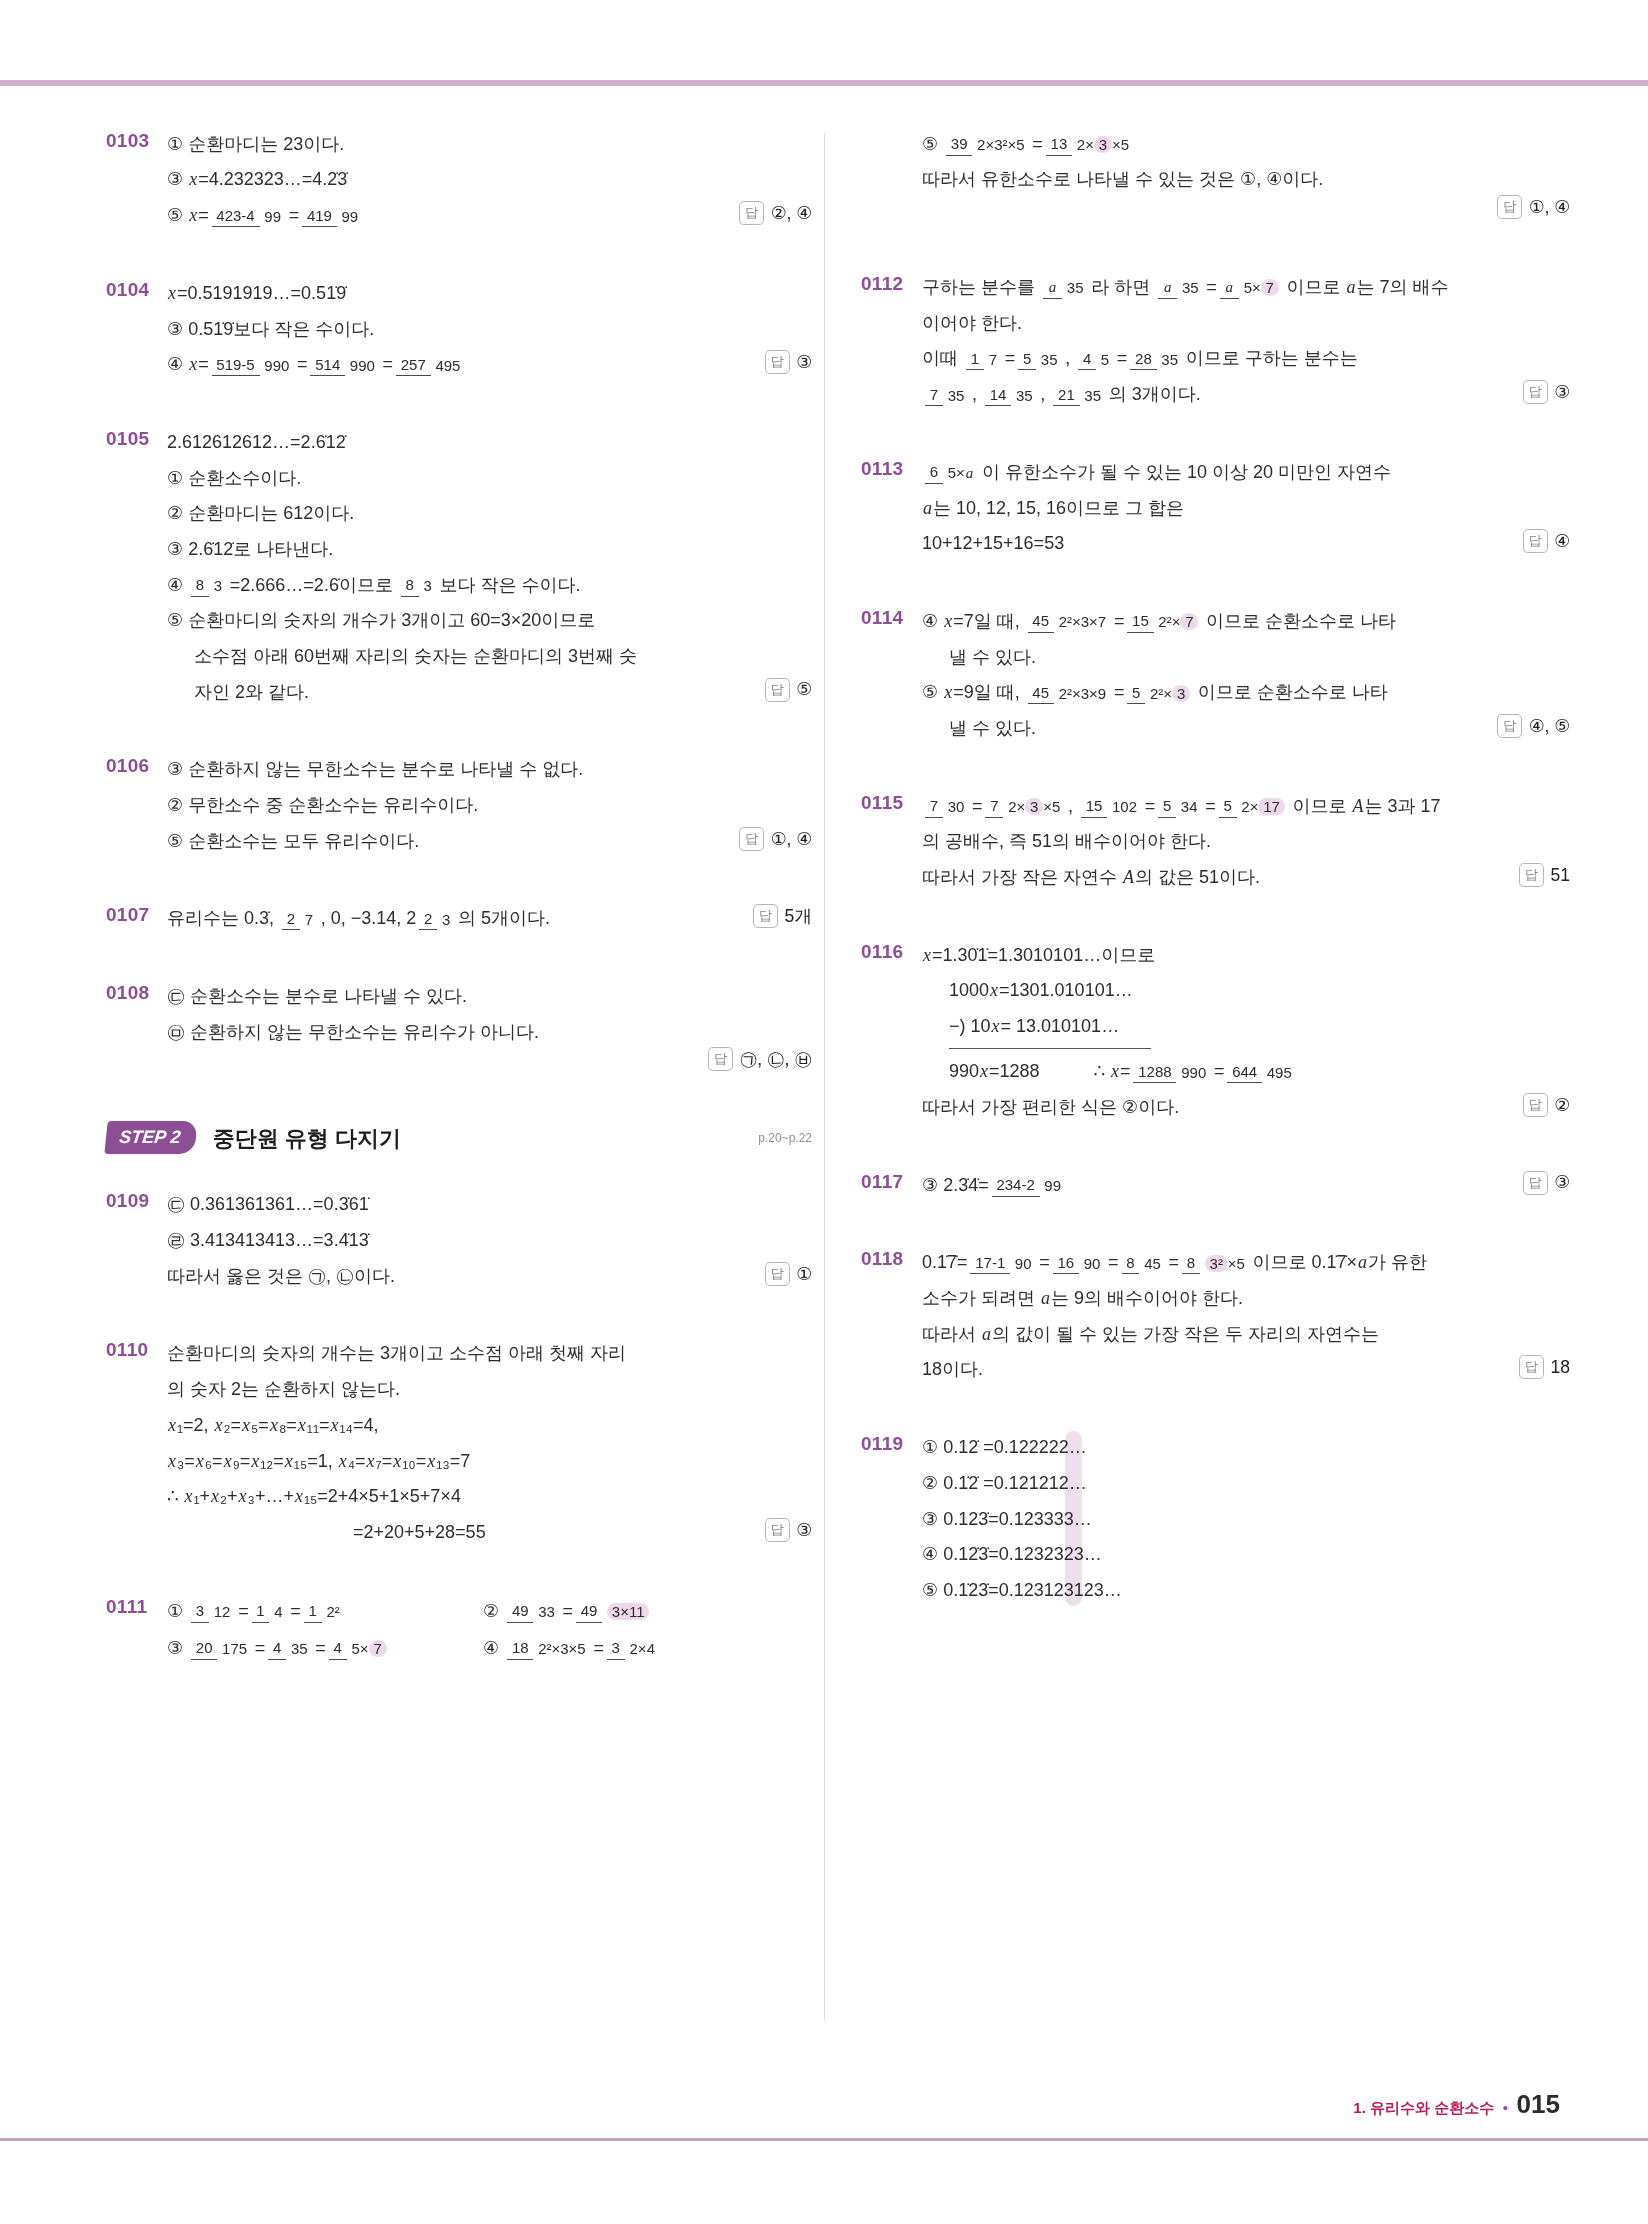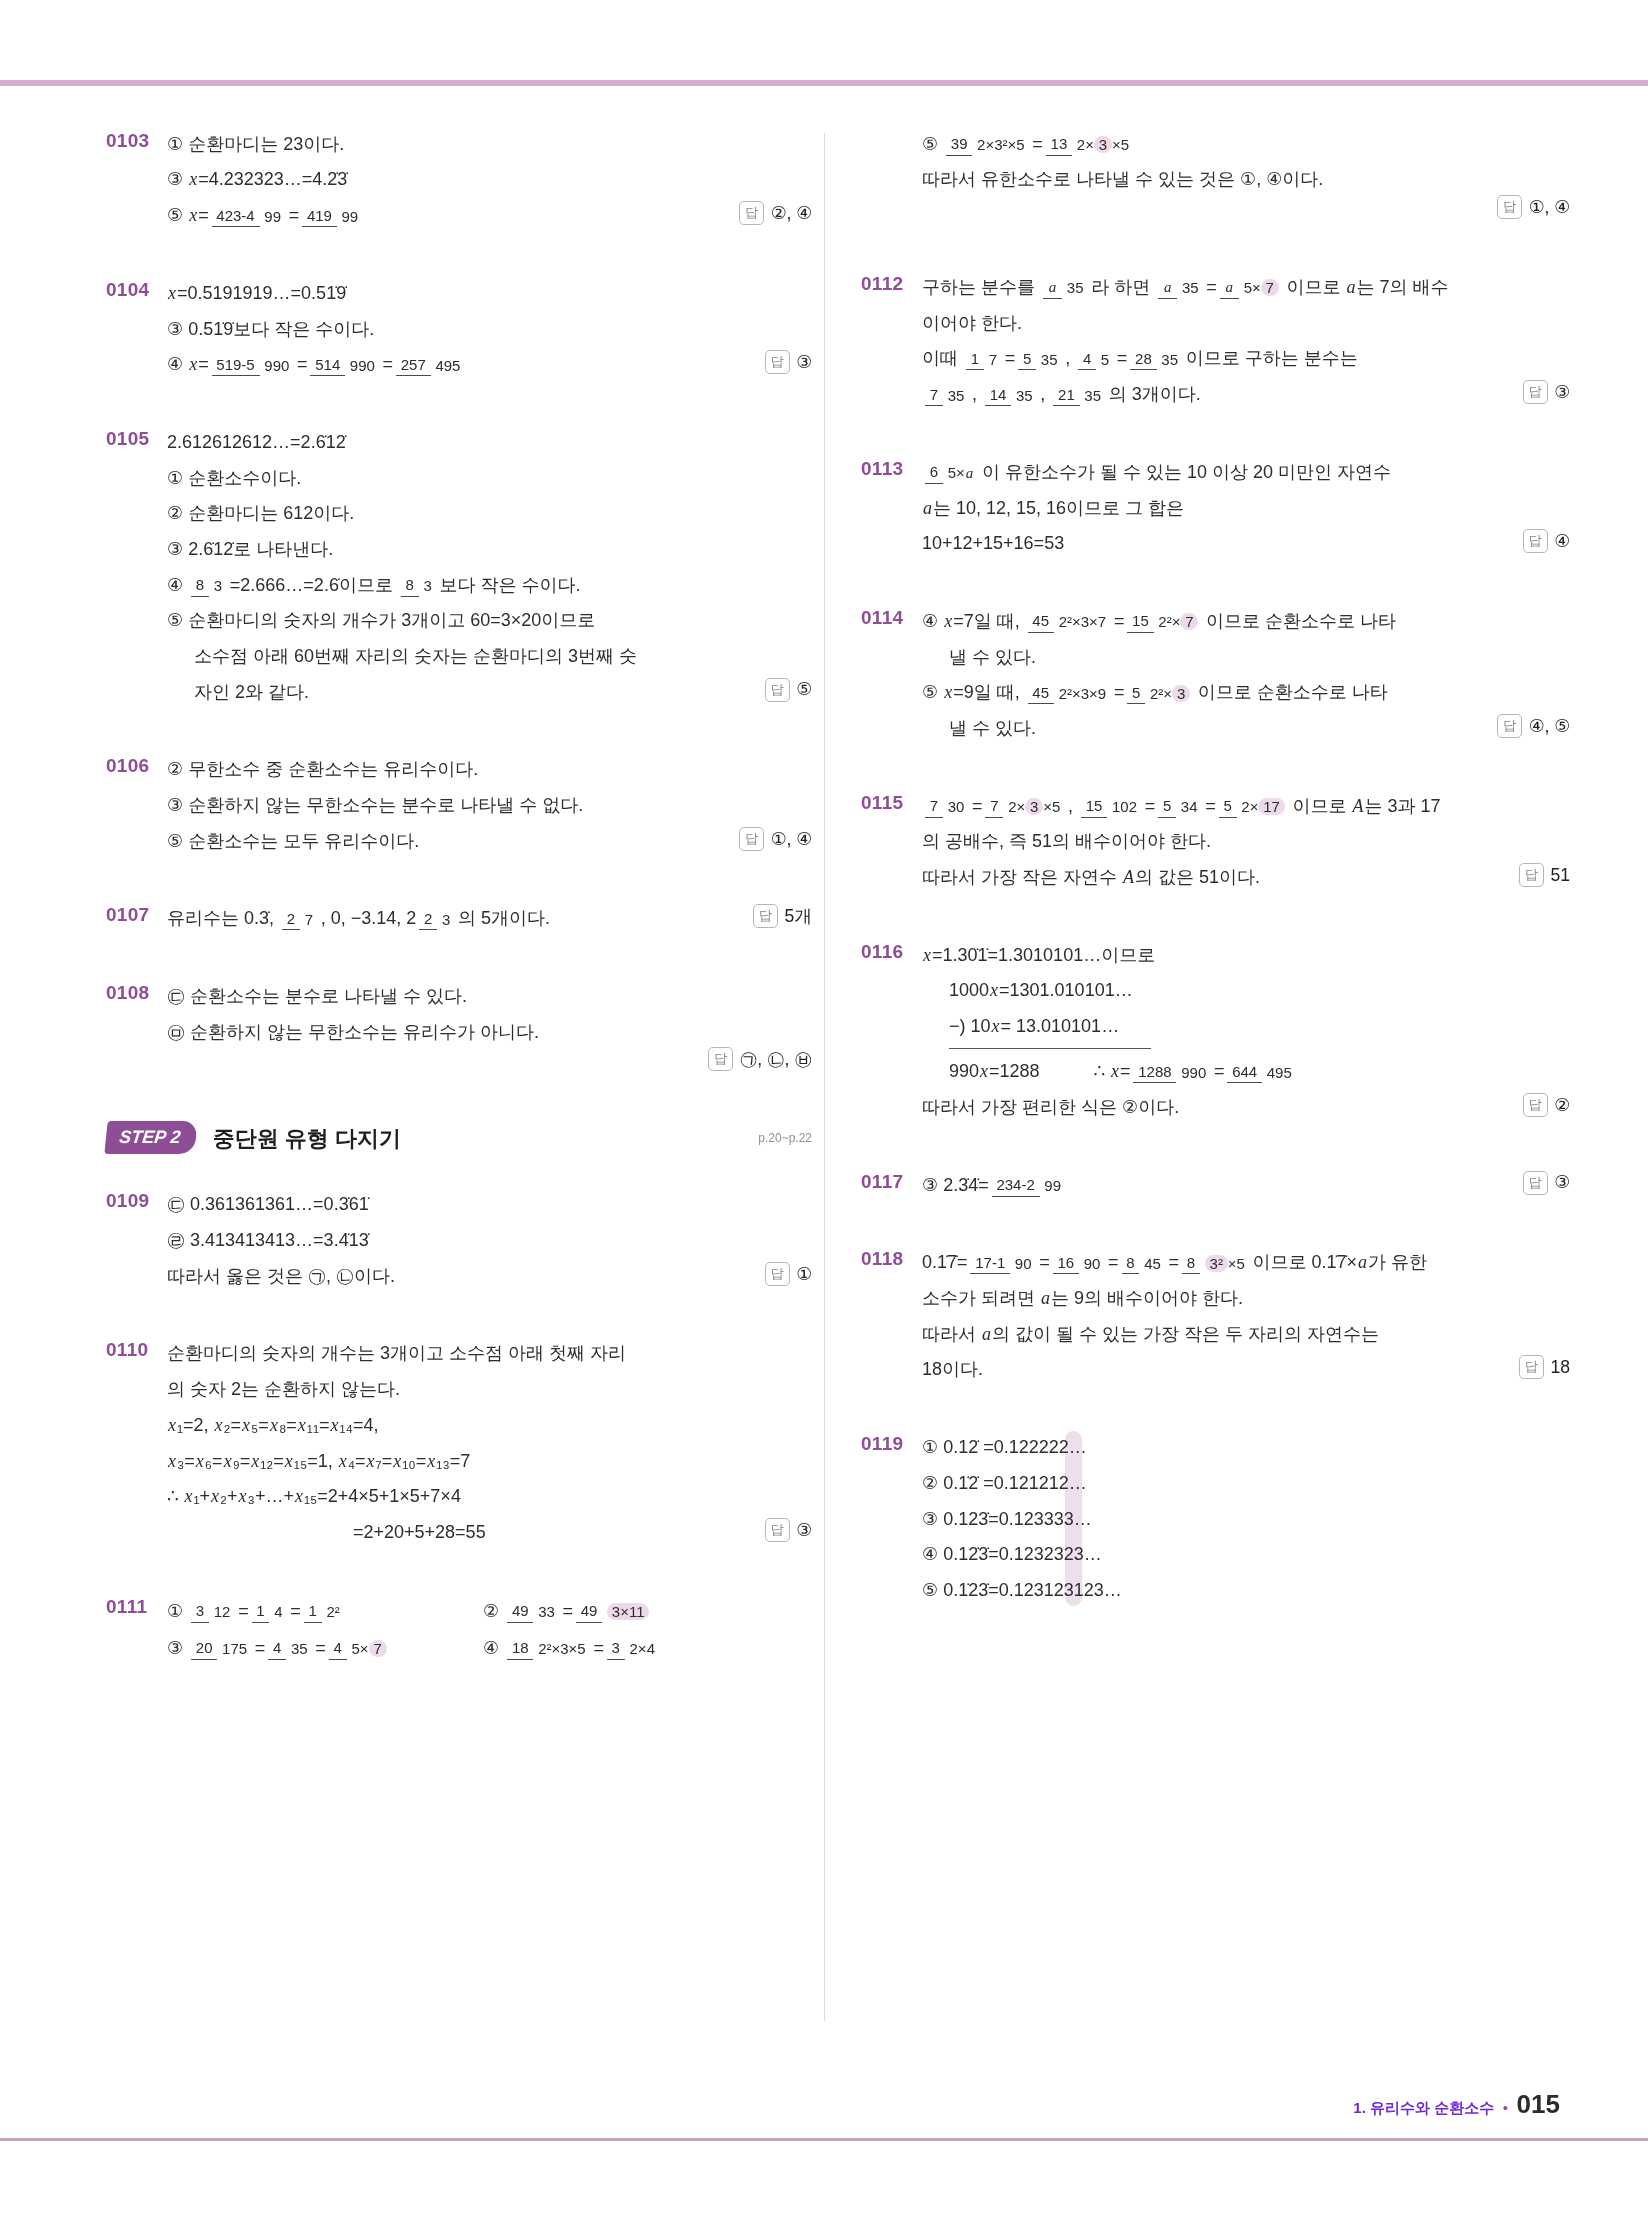--- a/index.html
+++ b/index.html
@@ -39,21 +39,21 @@
 
   .step-row { margin:17px 0 32px; position:relative; }
   .step-badge { background:#8d4e96; color:#fff; font-weight:700; font-style:italic; font-size:18px;
     padding:5.7px 15px 6.7px 13.3px; border-radius:3.8px 15px 15px 3.8px; margin-right:17px; display:inline-block; transform:skewX(-6deg); }
   .step-title { font-weight:700; font-size:22px; color:#1e1e1e; vertical-align:middle; }
   .step-pages { float:right; color:#909090; font-size:12px; margin-top:9.5px; }
 
   .band { position:absolute; left:143px; top:1.9px; bottom:1.9px; width:17px; background:rgba(206,162,201,0.35); border-radius:8.6px; }
 
   .footer { position:absolute; right:88px; top:2089px; }
-  .chapter { color:#6d28d9; font-size:15px; font-weight:700; }
+  .chapter { color:#be185d; font-size:15px; font-weight:700; }
   .dot { color:#8d4e96; margin:0 8.6px; font-size:15px; }
   .pageno { color:#2b2b2b; font-weight:700; font-size:26px; }
 </style>
 </head>
 <body>
 
 <div class="topline"></div>
 <div class="vdivider"></div>
 
 <div class="content">
@@ -104,22 +104,22 @@
                 <span class="fden">3</span>
               </span>보다 작은 수이다.</span></div>
           <div class="line"><span class="math">⑤ 순환마디의 숫자의 개수가 3개이고 60=3×20이므로</span></div>
           <div class="line" style="margin-left: 27px;"><span class="math">소수점 아래 60번째 자리의 숫자는 순환마디의 3번째 숫</span></div>
           <div class="line" style="margin-left: 27px;"><span class="math">자인 2와 같다.</span><span class="ans"><span class="ansbox">답</span>⑤</span></div>
         </div>
       </div>
       <div class="problem">
         <div class="pnum">0106</div>
         <div class="pbody">
+          <div class="line"><span class="math">③ 순환하지 않는 무한소수는 분수로 나타낼 수 없다.</span></div>
           <div class="line"><span class="math">② 무한소수 중 순환소수는 유리수이다.</span></div>
-          <div class="line"><span class="math">③ 순환하지 않는 무한소수는 분수로 나타낼 수 없다.</span></div>
           <div class="line"><span class="math">⑤ 순환소수는 모두 유리수이다.</span><span class="ans"><span class="ansbox">답</span>①, ④</span></div>
         </div>
       </div>
       <div class="problem">
         <div class="pnum">0107</div>
         <div class="pbody">
           <div class="line"><span class="math">유리수는 0.3̇, <span class="frac">
                 <span class="fnum">2</span>
                 <span class="fden">7</span>
               </span>, 0, −3.14, 2<span class="frac">

